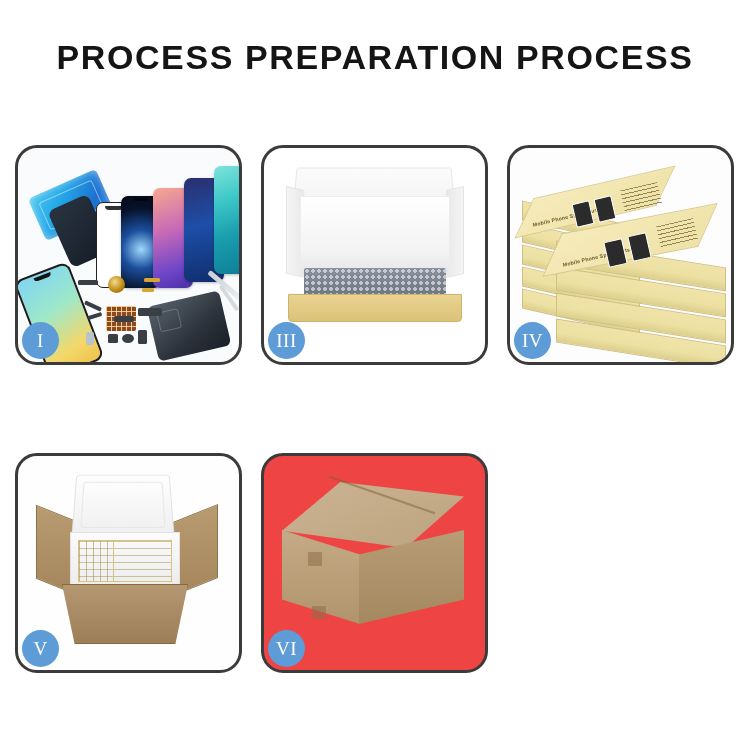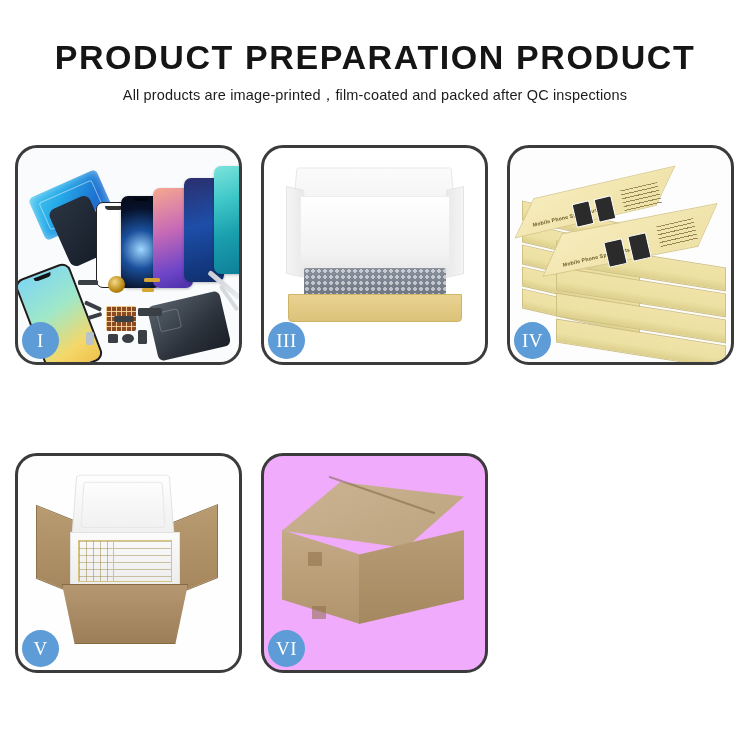--- a/index.html
+++ b/index.html
@@ -389,21 +389,21 @@
   }
   .p5 .carton{
     position:absolute; left:44px; top:128px;
     width:124px; height:58px;
     background: linear-gradient(180deg,#b59872,#9c7f57);
     border:1px solid #87693f;
     clip-path: polygon(0 0, 100% 0, 90% 100%, 10% 100%);
   }
 
   
-  .p6 { background:#f0abfc; }
+  .p6 { background:#ef4444; }
   .p6 .top{
     position:absolute; left:18px; top:26px;
     width:182px; height:66px;
     background: linear-gradient(160deg,#cbb292 0%, #bda47f 100%);
     clip-path: polygon(32% 0, 100% 22%, 68% 100%, 0 74%);
     border:0;
   }
   .p6 .seam{
     position:absolute; left:62px; top:38px;
     width:112px; height:2px;
@@ -427,22 +427,21 @@
     background: rgba(140,112,72,.55);
     border-radius:1px;
   }
 
   .sr{ position:absolute; width:1px; height:1px; overflow:hidden; clip:rect(0,0,0,0); }
 </style>
 </head>
 <body>
 
 <div class="header">
-  <h1 class="title">PRODUCT PREPARATION PRODUCT</h1>
-  <p class="subtitle">All products are image-printed，film-coated and packed after QC inspections</p>
+  <h1 class="title">PROCESS PREPARATION PROCESS</h1>
 </div>
 
 <div class="grid">
 
   <div class="panel p1">
     <div class="panel-stage">
       <div class="film"></div>
       <div class="phone-back"></div>
       <div class="glass"></div>
 

